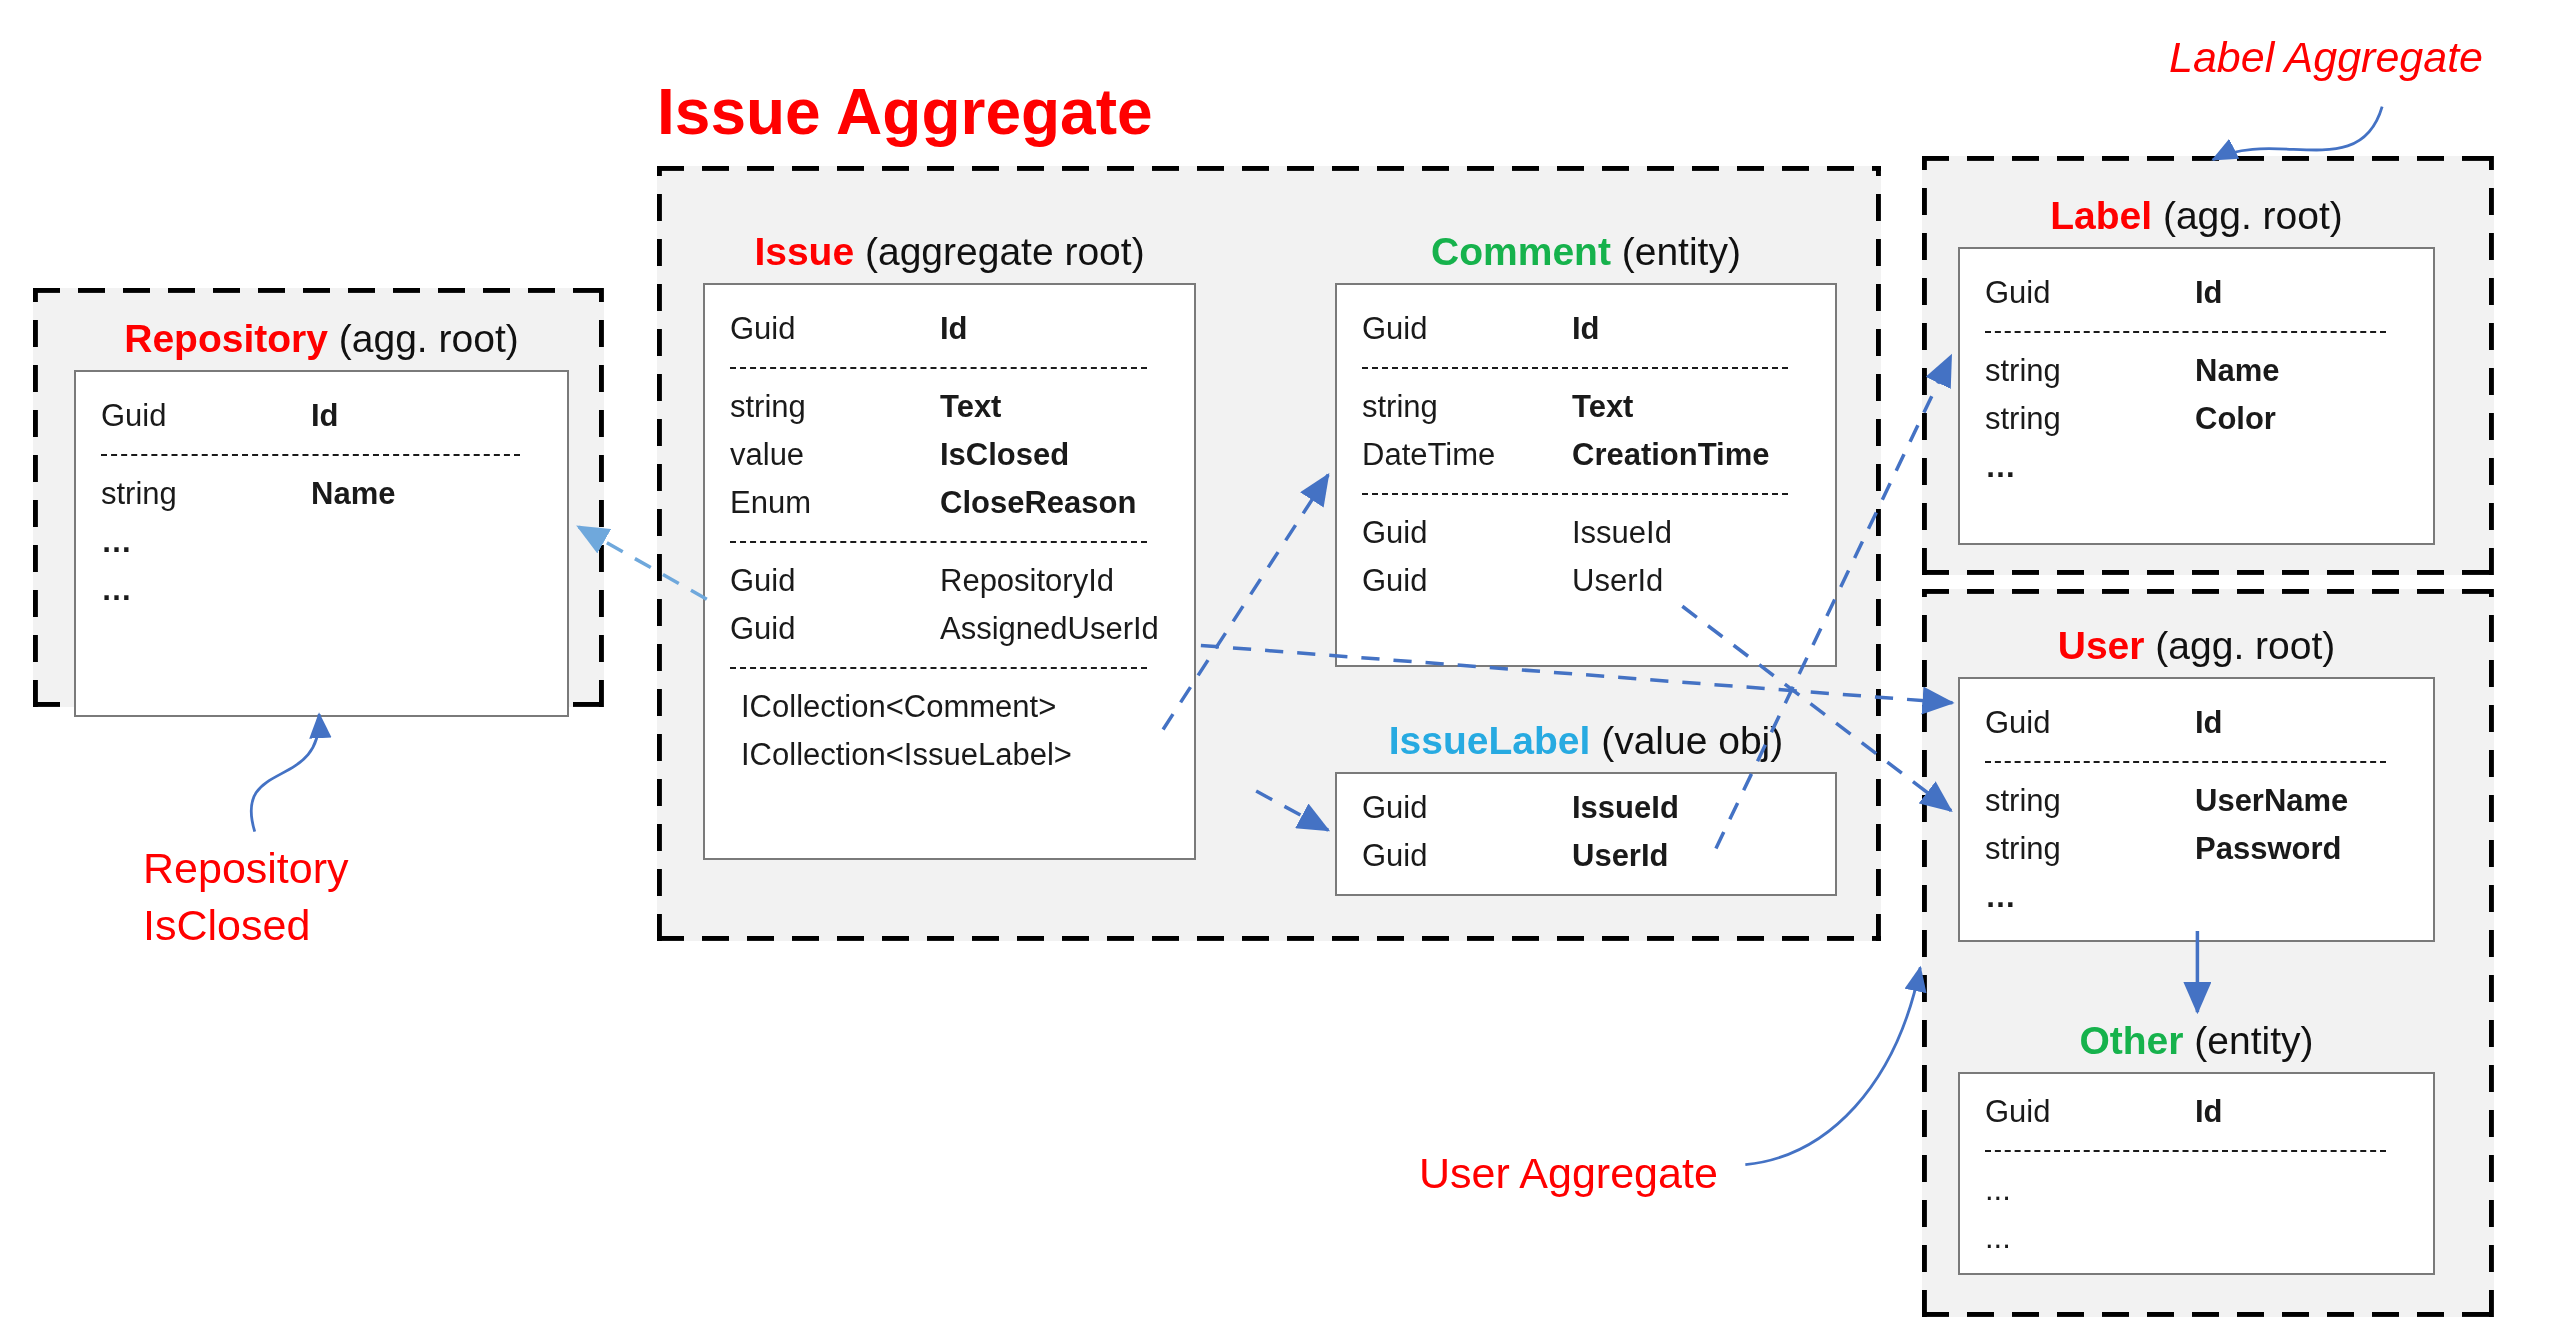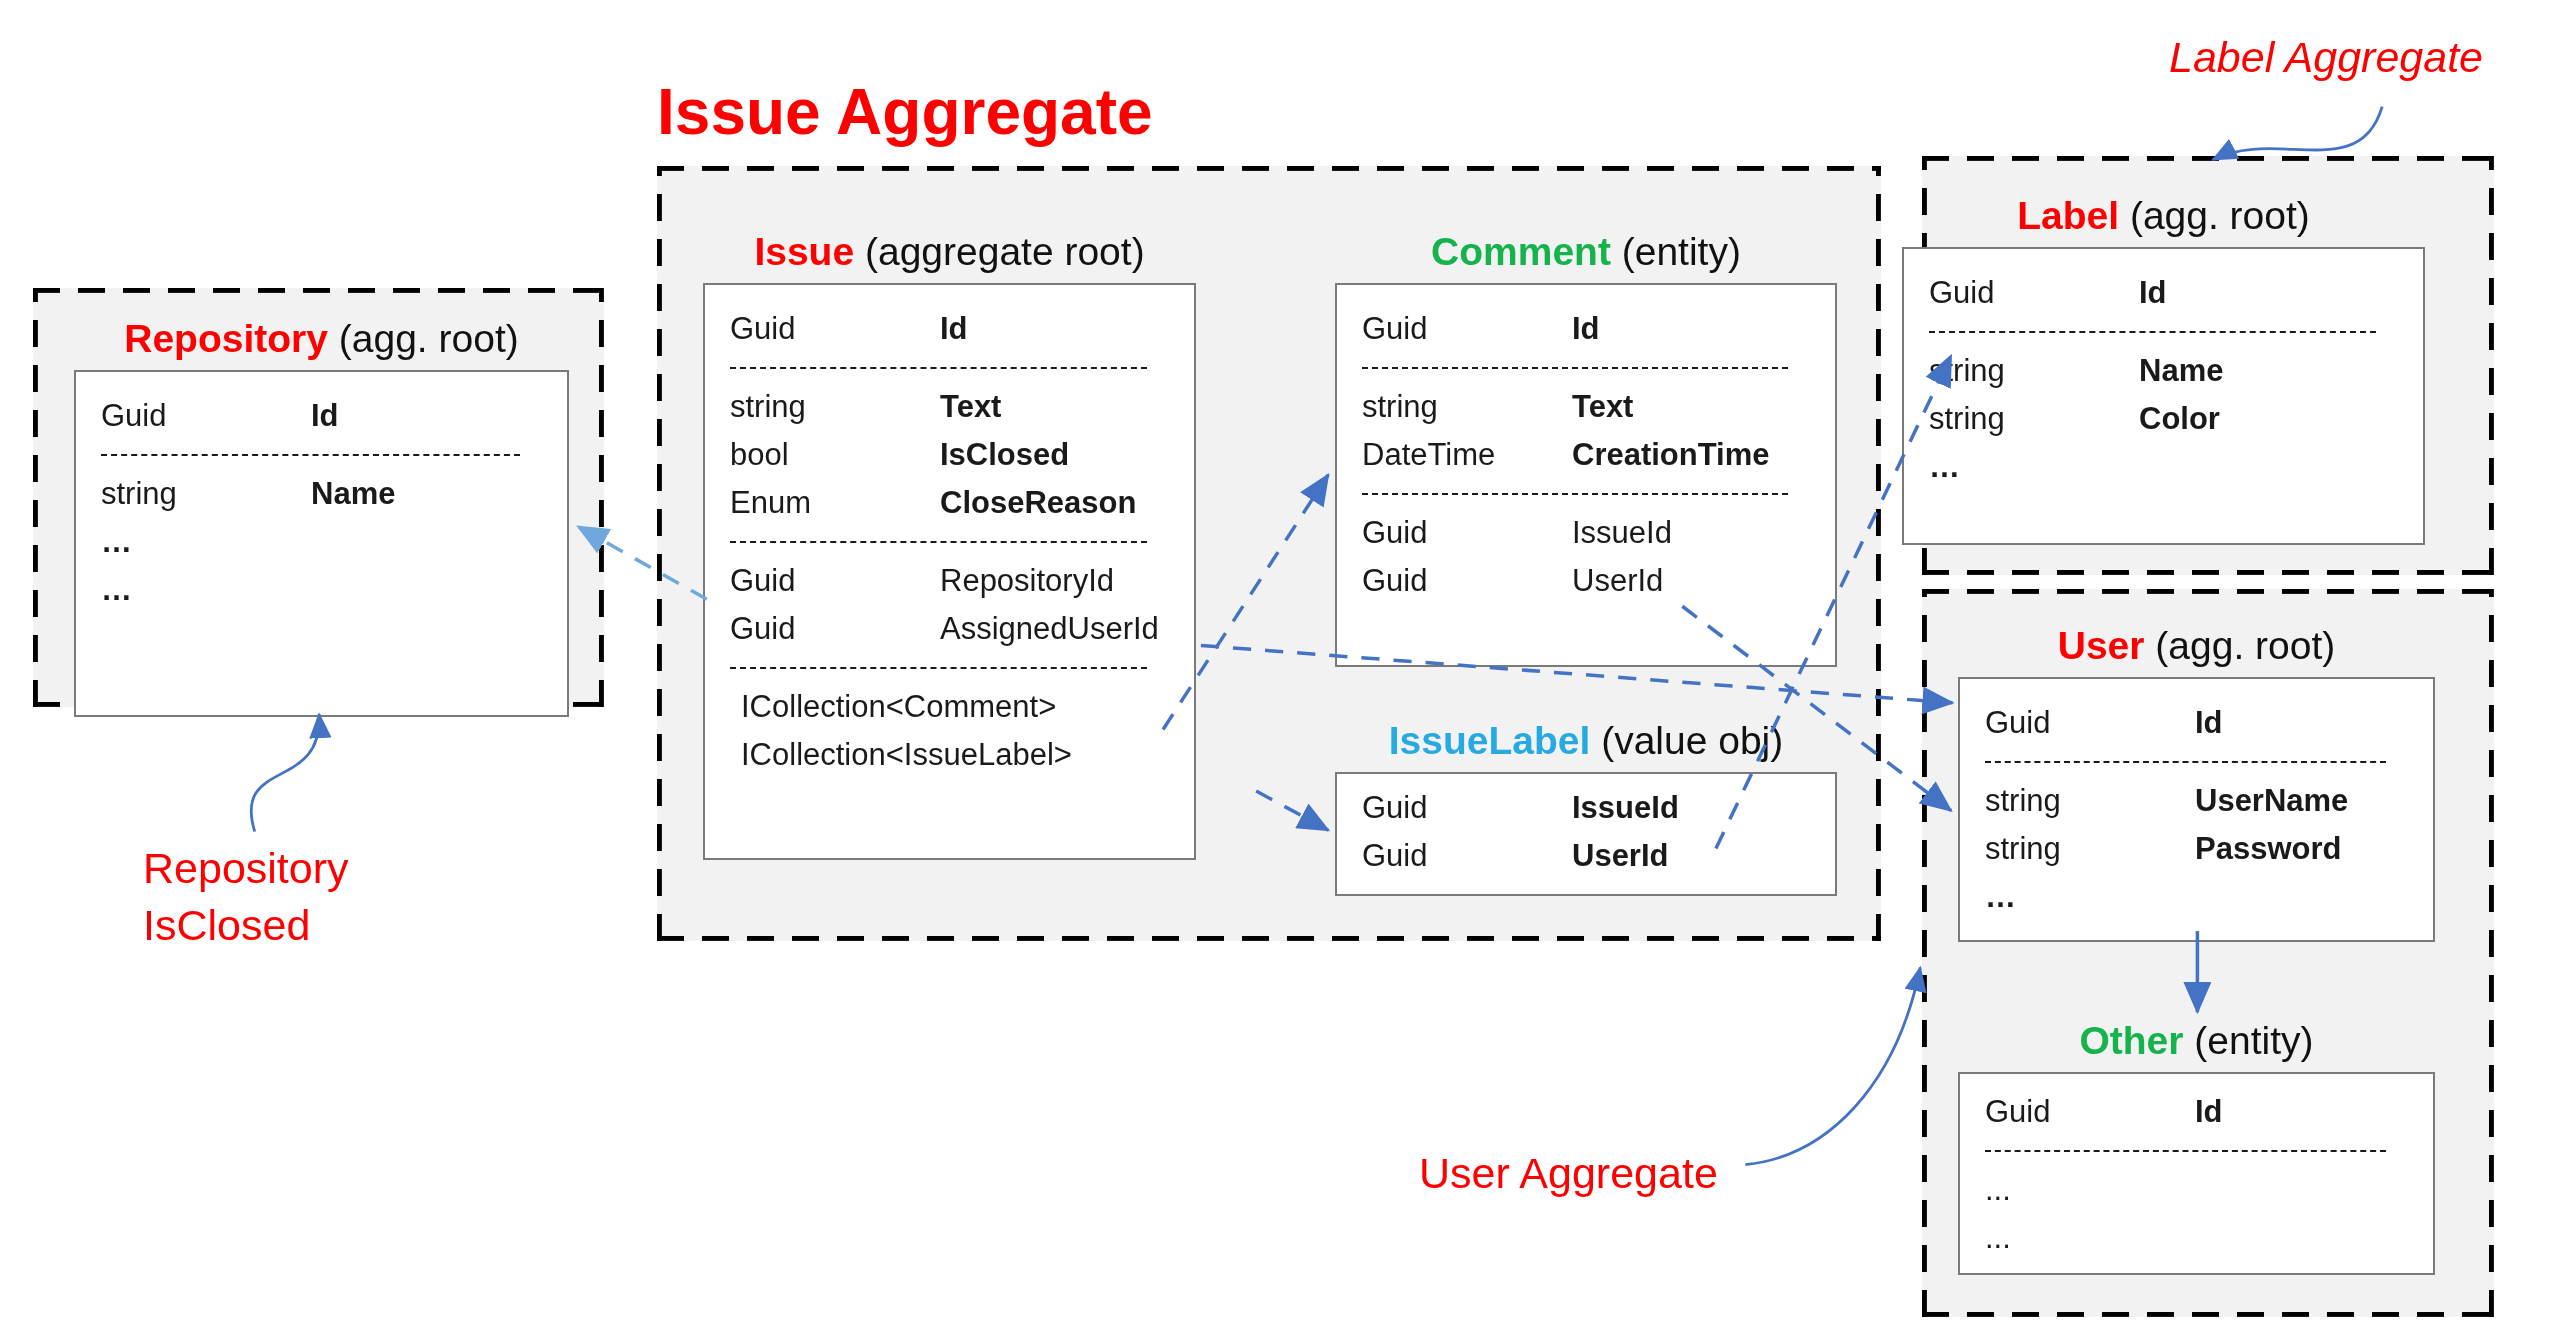--- a/index.html
+++ b/index.html
@@ -54,21 +54,21 @@
   .sep{border-top:2.8px dashed #1a1a1a;margin:14px 36px 14px 0;height:0;}
 
   #card-repository{left:74px;top:308px;width:495px;}
   #card-repository .fieldbox{height:323px;}
   #card-issue{left:703px;top:221px;width:493px;}
   #card-issue .fieldbox{height:553px;}
   #card-comment{left:1335px;top:221px;width:502px;}
   #card-comment .fieldbox{height:360px;}
   #card-issuelabel{left:1335px;top:710px;width:502px;}
   #card-issuelabel .fieldbox{height:110px;padding-top:9.8px;}
-  #card-label{left:1902px;top:185px;width:523px;}
+  #card-label{left:1958px;top:185px;width:477px;}
   #card-label .fieldbox{height:274px;}
   #card-user{left:1958px;top:615px;width:477px;}
   #card-user .fieldbox{height:241px;}
   #card-other{left:1958px;top:1010px;width:477px;}
   #card-other .fieldbox{height:185px;padding-top:14px;}
 
   
   .note{position:absolute;color:#ff0000;font-size:43px;line-height:57px;white-space:nowrap;}
   #note-label{left:2169px;top:29px;width:392px;font-style:italic;}
   #note-repository{left:143px;top:840px;}
@@ -103,21 +103,21 @@
 
 <div class="card" id="card-issue">
   <div class="card-title">
     <span class="ename red">Issue</span>
     <span class="ekind">(aggregate root)</span>
   </div>
   <div class="fieldbox">
     <div class="frow"><span class="t">Guid</span><span class="f">Id</span></div>
     <div class="sep"></div>
     <div class="frow"><span class="t">string</span><span class="f">Text</span></div>
-    <div class="frow"><span class="t">bool</span><span class="f">IsClosed</span></div>
+    <div class="frow"><span class="t">value</span><span class="f">IsClosed</span></div>
     <div class="frow"><span class="t">Enum</span><span class="f">CloseReason</span></div>
     <div class="sep"></div>
     <div class="frow"><span class="t">Guid</span><span class="f reg">RepositoryId</span></div>
     <div class="frow"><span class="t">Guid</span><span class="f reg">AssignedUserId</span></div>
     <div class="sep"></div>
     <div class="frow"><span class="t wide">ICollection&lt;Comment&gt;</span></div>
     <div class="frow"><span class="t wide">ICollection&lt;IssueLabel&gt;</span></div>
   </div>
 </div>
 

